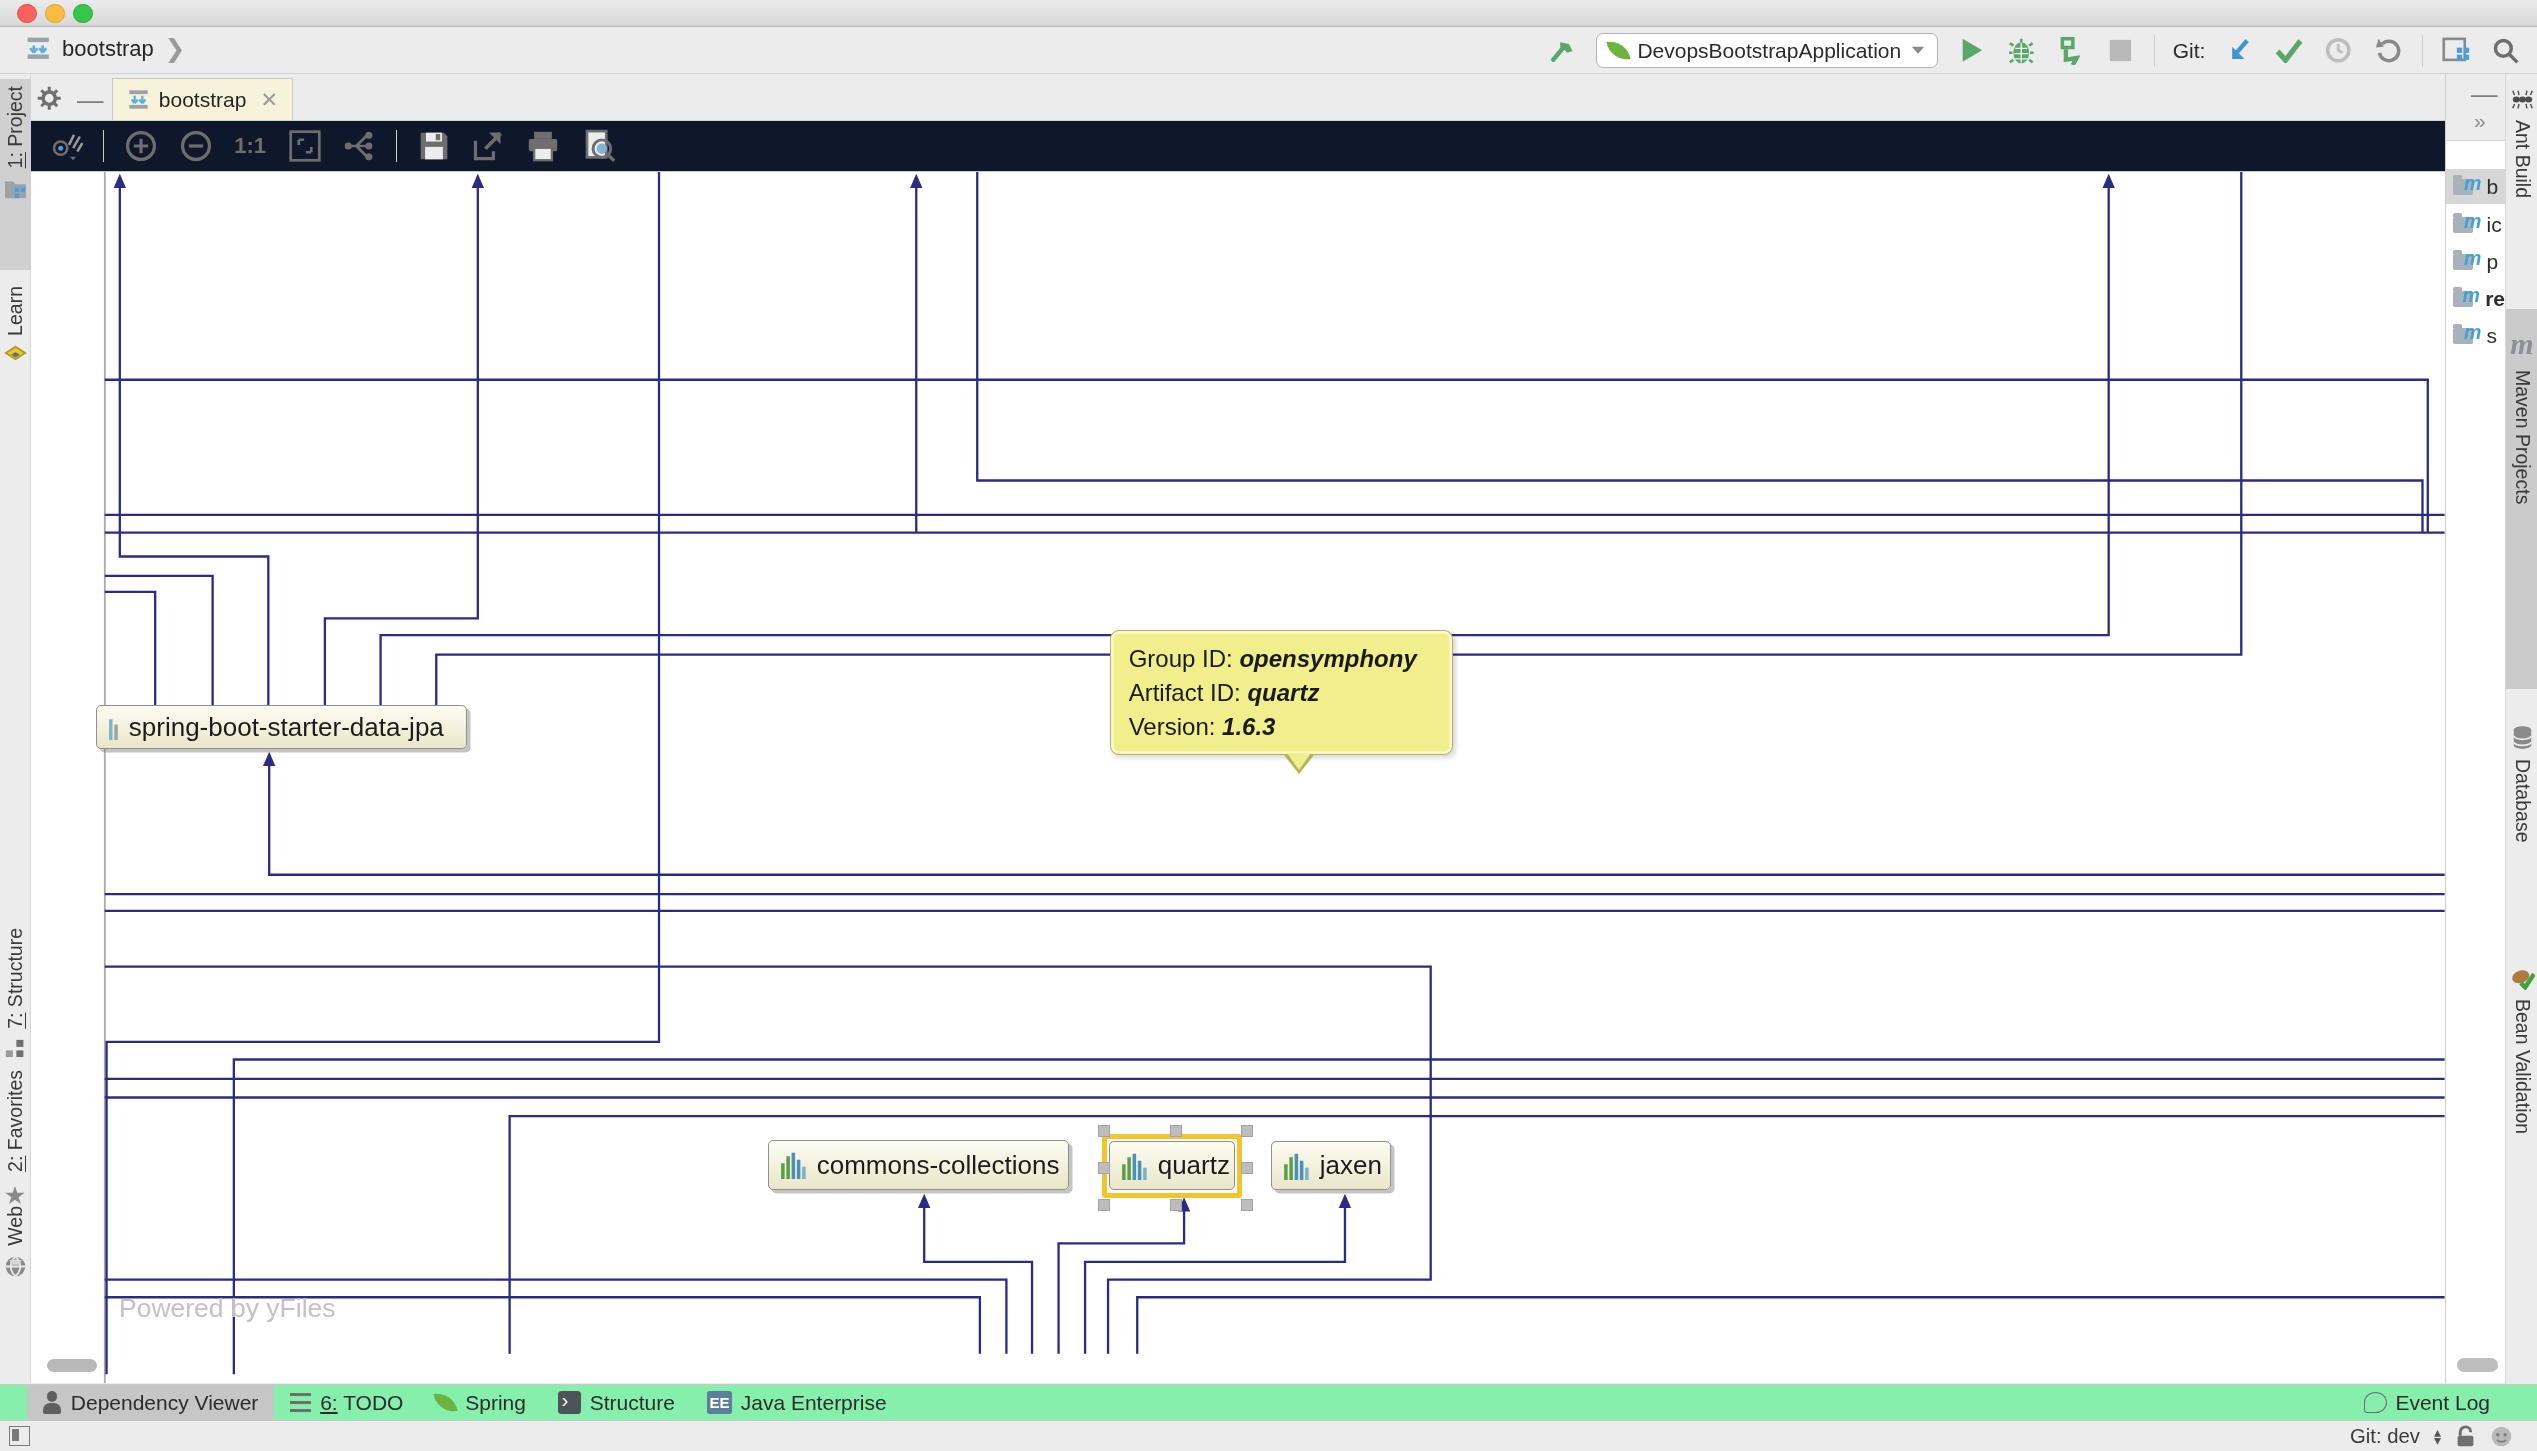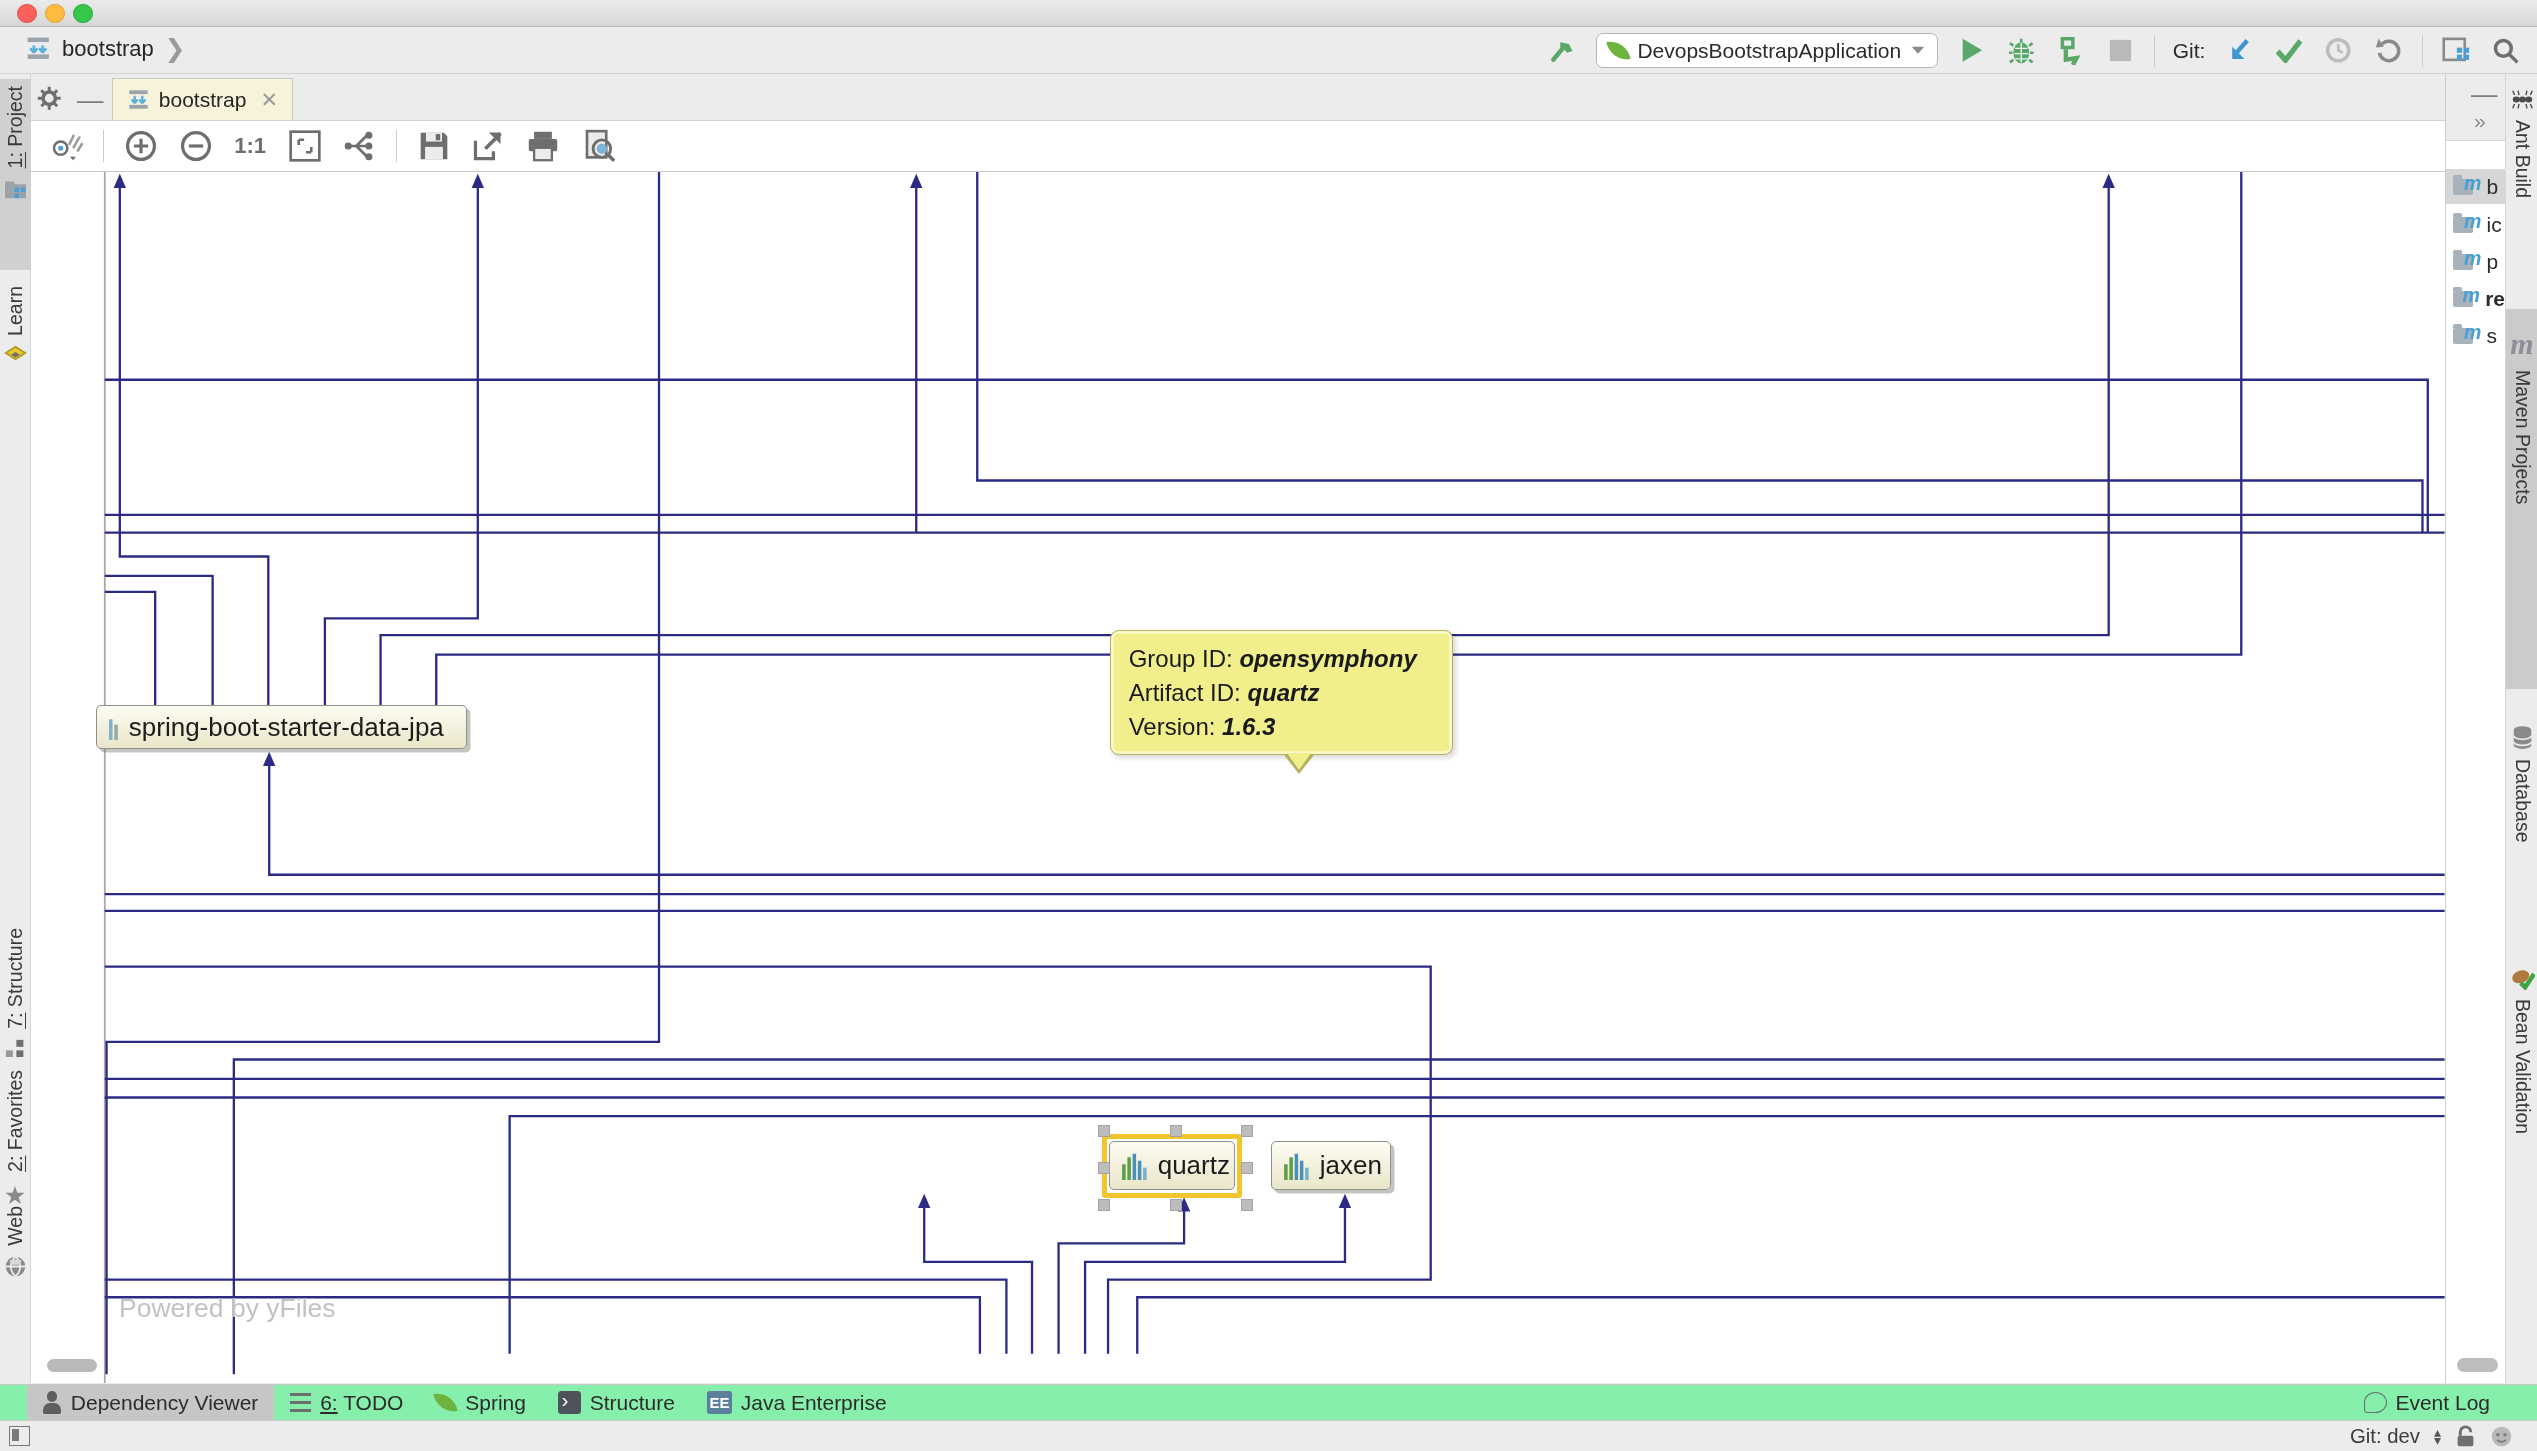--- a/index.html
+++ b/index.html
@@ -35,21 +35,21 @@
   .side-active-r { position:absolute; left:0; width:33px; background:#cbcbcb; }
   .mnemonic::first-letter { text-decoration:underline; }
 
   
   #tab-bar { position:absolute; left:31px; top:74px; width:2414px; height:47px; background:#ececec; border-bottom:0.9px solid #d2d2d2; }
   #tab-active { position:absolute; left:81px; top:4.4px; height:42px; background:#f7f3da; border:0.9px solid #c9c9c9; border-bottom:none; display:flex; align-items:center; gap:8.8px; padding:0 14px; font-size:21px; color:#262626; }
   #tab-close { color:#9a9a9a; font-size:21px; margin-left:5.3px; }
   #tabbar-gear,#tabbar-collapse { position:absolute; top:10.6px; color:#6f6f6f; }
   #tabbar-gear { left:5.3px; } #tabbar-collapse { left:46px; font-size:26.5px; color:#7c7c7c; }
 
-  #diag-toolbar { position:absolute; left:31px; top:121px; width:2414px; height:51px; background:#ffffff; border-bottom:0.9px solid #c9c9c9; display:flex; align-items:center; gap:19.5px; padding-left:17.7px; }
+  #diag-toolbar { position:absolute; left:31px; top:121px; width:2414px; height:51px; background:#0f172a; border-bottom:0.9px solid #c9c9c9; display:flex; align-items:center; gap:19.5px; padding-left:17.7px; }
   .dt-ic { width:35px; height:35px; display:flex; align-items:center; justify-content:center; color:#6e6e6e; }
   #actual-size { font-size:22px; font-weight:bold; color:#6e6e6e; }
 
   
   #canvas { position:absolute; left:31px; top:172px; width:2414px; height:1211px; background:#ffffff; overflow:hidden; }
   #edges { position:absolute; left:0; top:0; }
   .node { position:absolute; display:flex; align-items:center; gap:8.8px; padding:0 12.4px;
     background:linear-gradient(#fdfcf2,#e9e6c9); border:0.9px solid #8f8f8f; border-radius:5px;
     box-shadow:3.5px 3.5px 0 rgba(125,125,115,.45); font-size:26px; color:#1c1c1c; white-space:nowrap; }
   #sel-rect { position:absolute; border:5.3px solid #f2c52c; border-radius:3.5px; }
@@ -416,20 +416,30 @@
   </svg>
 
   <div class="node" style="left:65px; top:533px; width:371px; height:44px;">
     <svg class="nbars" width="10.6" height="26.5" viewBox="0 0 12 30">
         <rect x="0" y="6" width="4" height="24" fill="#7fb3cc"></rect>
         <rect x="6" y="12" width="4" height="18" fill="#9aa8a0"></rect>
       </svg>
     <span>spring-boot-starter-data-jpa</span>
   </div>
 
+  <div class="node" style="left:737px; top:968px; width:301px; height:50px;">
+    <svg class="nbars" width="26.5" height="28" viewBox="0 0 30 32">
+        <rect x="0" y="14" width="4" height="18" fill="#5a9e4a"></rect>
+        <rect x="6" y="6" width="4" height="26" fill="#5a9e4a"></rect>
+        <rect x="12" y="2" width="4" height="30" fill="#4a90b8"></rect>
+        <rect x="18" y="10" width="4" height="22" fill="#4a90b8"></rect>
+        <rect x="24" y="18" width="4" height="14" fill="#7ab0cc"></rect>
+      </svg>
+    <span>commons-collections</span>
+  </div>
 
   <div id="sel-rect" style="left:1071px; top:962px; width:140px; height:64px;"></div>
   <div class="node" style="left:1078px; top:969px; width:126px; height:49px; box-shadow:none;">
     <svg class="nbars" width="26.5" height="28" viewBox="0 0 30 32">
         <rect x="0" y="14" width="4" height="18" fill="#5a9e4a"></rect>
         <rect x="6" y="6" width="4" height="26" fill="#5a9e4a"></rect>
         <rect x="12" y="2" width="4" height="30" fill="#4a90b8"></rect>
         <rect x="18" y="10" width="4" height="22" fill="#4a90b8"></rect>
         <rect x="24" y="18" width="4" height="14" fill="#7ab0cc"></rect>
       </svg>

